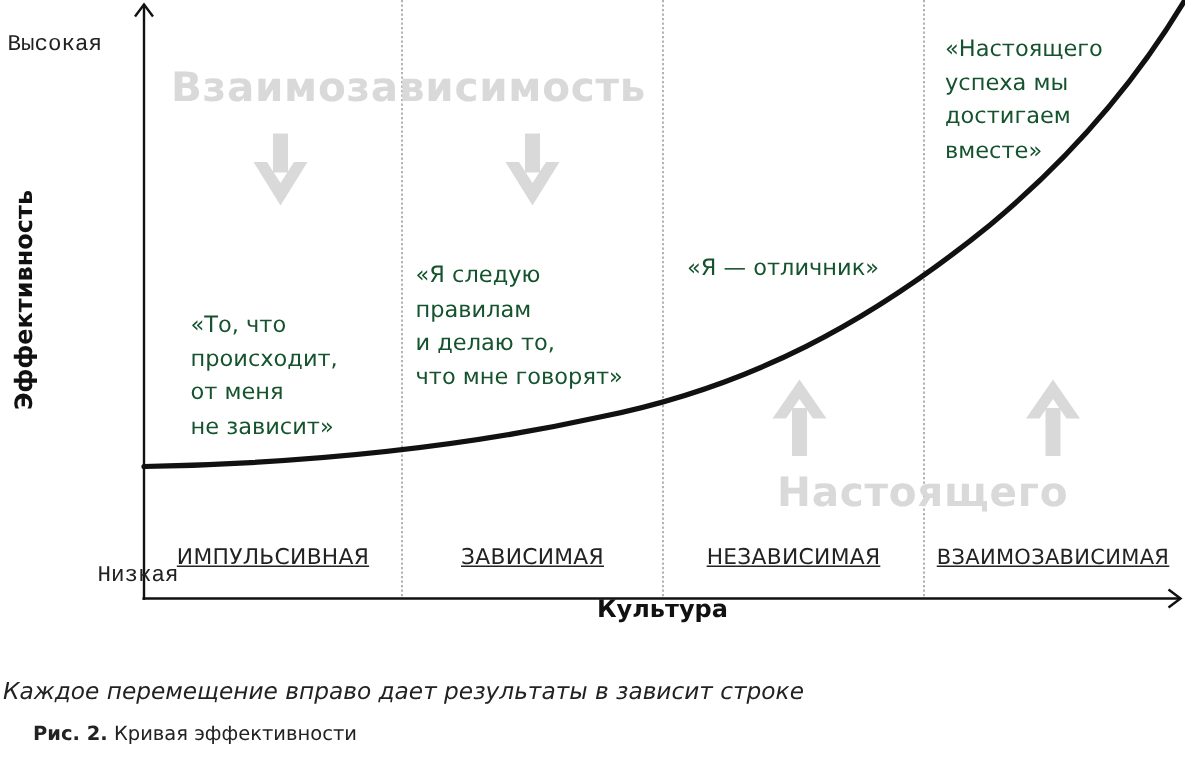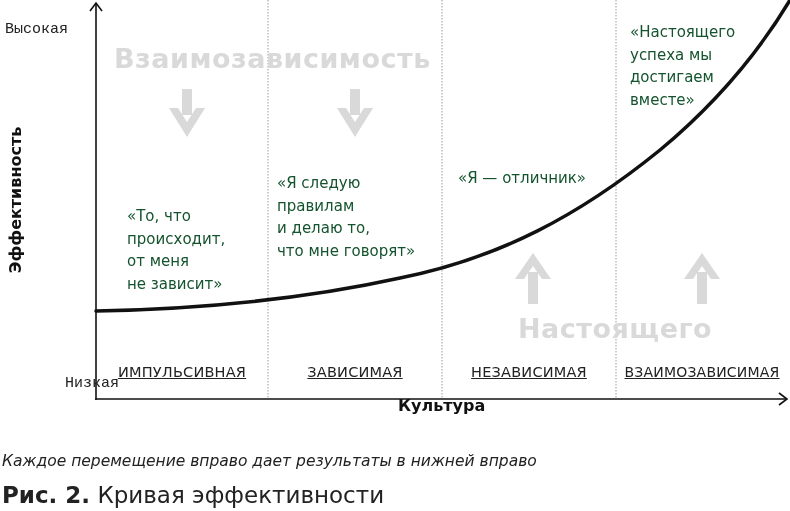--- a/index.html
+++ b/index.html
@@ -6,21 +6,21 @@
   body { width: 790px; height: 511px; position: relative; overflow: hidden;
          font-family: "DejaVu Sans", "Liberation Sans", sans-serif; color: #1a1a1a; }
   .abs { position: absolute; }
   svg.chart { position: absolute; left: 0; top: 0; }
   .ylabel-tick { font-size: 15px; color: #222; font-family: Liberation Mono, monospace; }
   .col-label { font-size: 14.5px; letter-spacing: 0.2px; color: #222; text-align: center; width: 172px; text-decoration: underline; }
   .quote { font-size: 15px; line-height: 22.5px; color: #14532d; white-space: pre; }
   .watermark { font-weight: bold; color: #d9d9d9; font-size: 27px; letter-spacing: 0.5px; white-space: nowrap; }
   .xaxis-title { font-weight: bold; font-size: 16px; color: #111; }
   .caption-note { font-style: italic; font-size: 15.5px; color: #222; white-space: nowrap; }
-  .caption { font-size: 23px; color: #222; white-space: nowrap; }
+  .caption { font-size: 13px; color: #222; white-space: nowrap; margin-left: 20px; }
   .caption b { font-weight: 600; }
 </style>
 </head>
 <body>
 
 <svg class="chart" width="790" height="511" viewBox="0 0 790 511">
 
   <line x1="268" y1="0" x2="268" y2="399" stroke="#9a9a9a" stroke-width="1" stroke-dasharray="1.5,1.5"></line>
   <line x1="442" y1="0" x2="442" y2="399" stroke="#9a9a9a" stroke-width="1" stroke-dasharray="1.5,1.5"></line>
   <line x1="616" y1="0" x2="616" y2="399" stroke="#9a9a9a" stroke-width="1" stroke-dasharray="1.5,1.5"></line>
@@ -75,17 +75,17 @@
 достигаем
 вместе»</div>
 
 <div class="abs col-label" style="left:96px; top:364px;">ИМПУЛЬСИВНАЯ</div>
 <div class="abs col-label" style="left:269px; top:364px;">ЗАВИСИМАЯ</div>
 <div class="abs col-label" style="left:443px; top:364px;">НЕЗАВИСИМАЯ</div>
 <div class="abs col-label" style="left:614px; top:364px; width:176px; font-size:14px;">ВЗАИМОЗАВИСИМАЯ</div>
 
 <div class="abs xaxis-title" style="left:398px; top:396px;">Культура</div>
 
-<div class="abs caption-note" style="left:2px; top:452px;">Каждое перемещение вправо дает результаты в нижней вправо</div>
+<div class="abs caption-note" style="left:2px; top:452px;">Каждое перемещение вправо дает результаты в зависит строке</div>
 <div class="abs caption" style="left:2px; top:482px;">
   <b>Рис. 2.</b>
   <span>Кривая эффективности</span>
 </div>
 
 </body></html>

